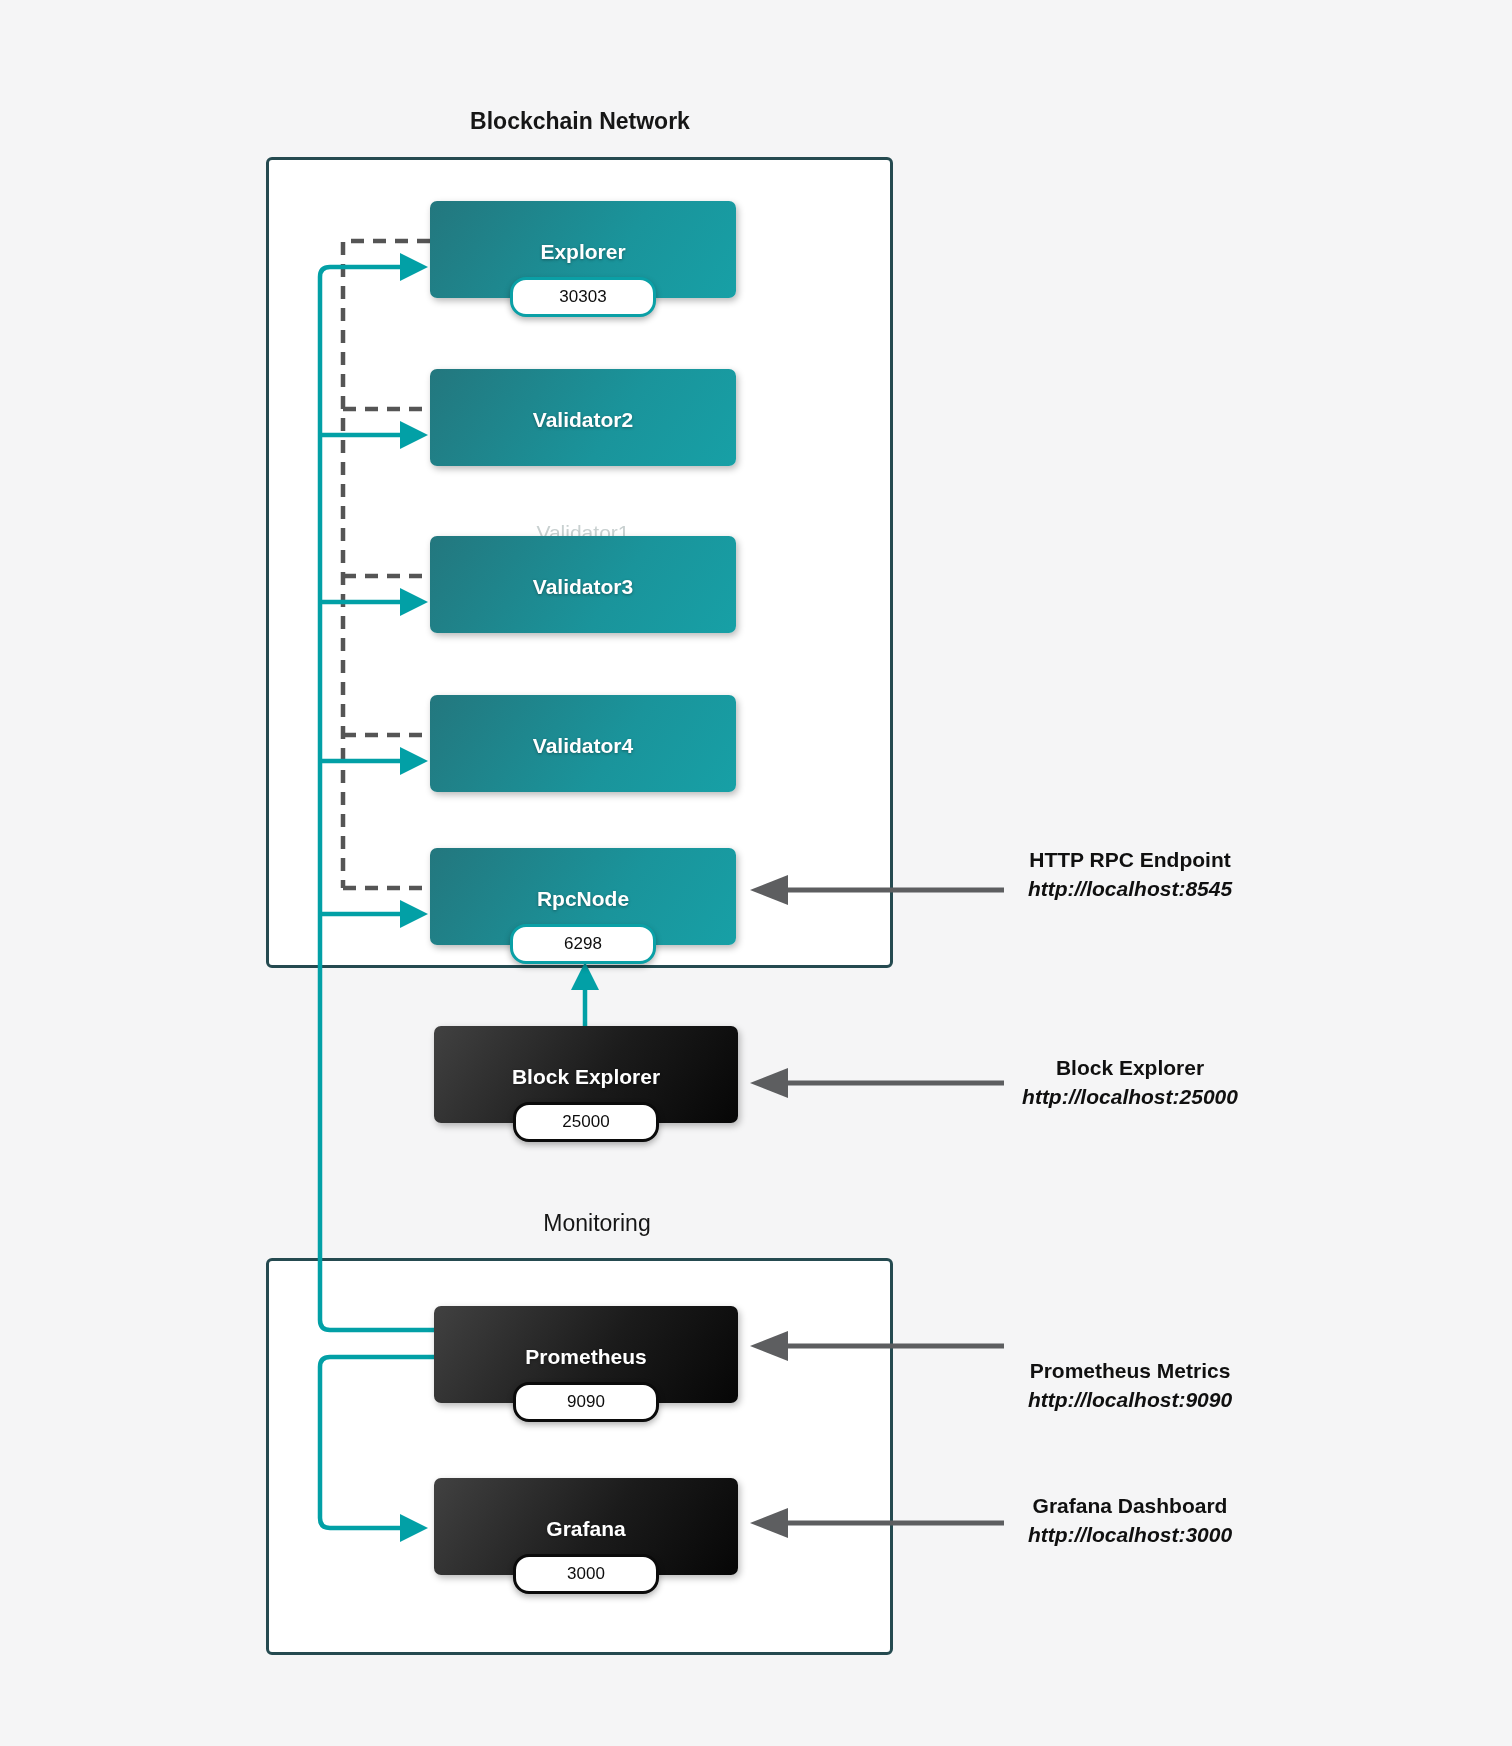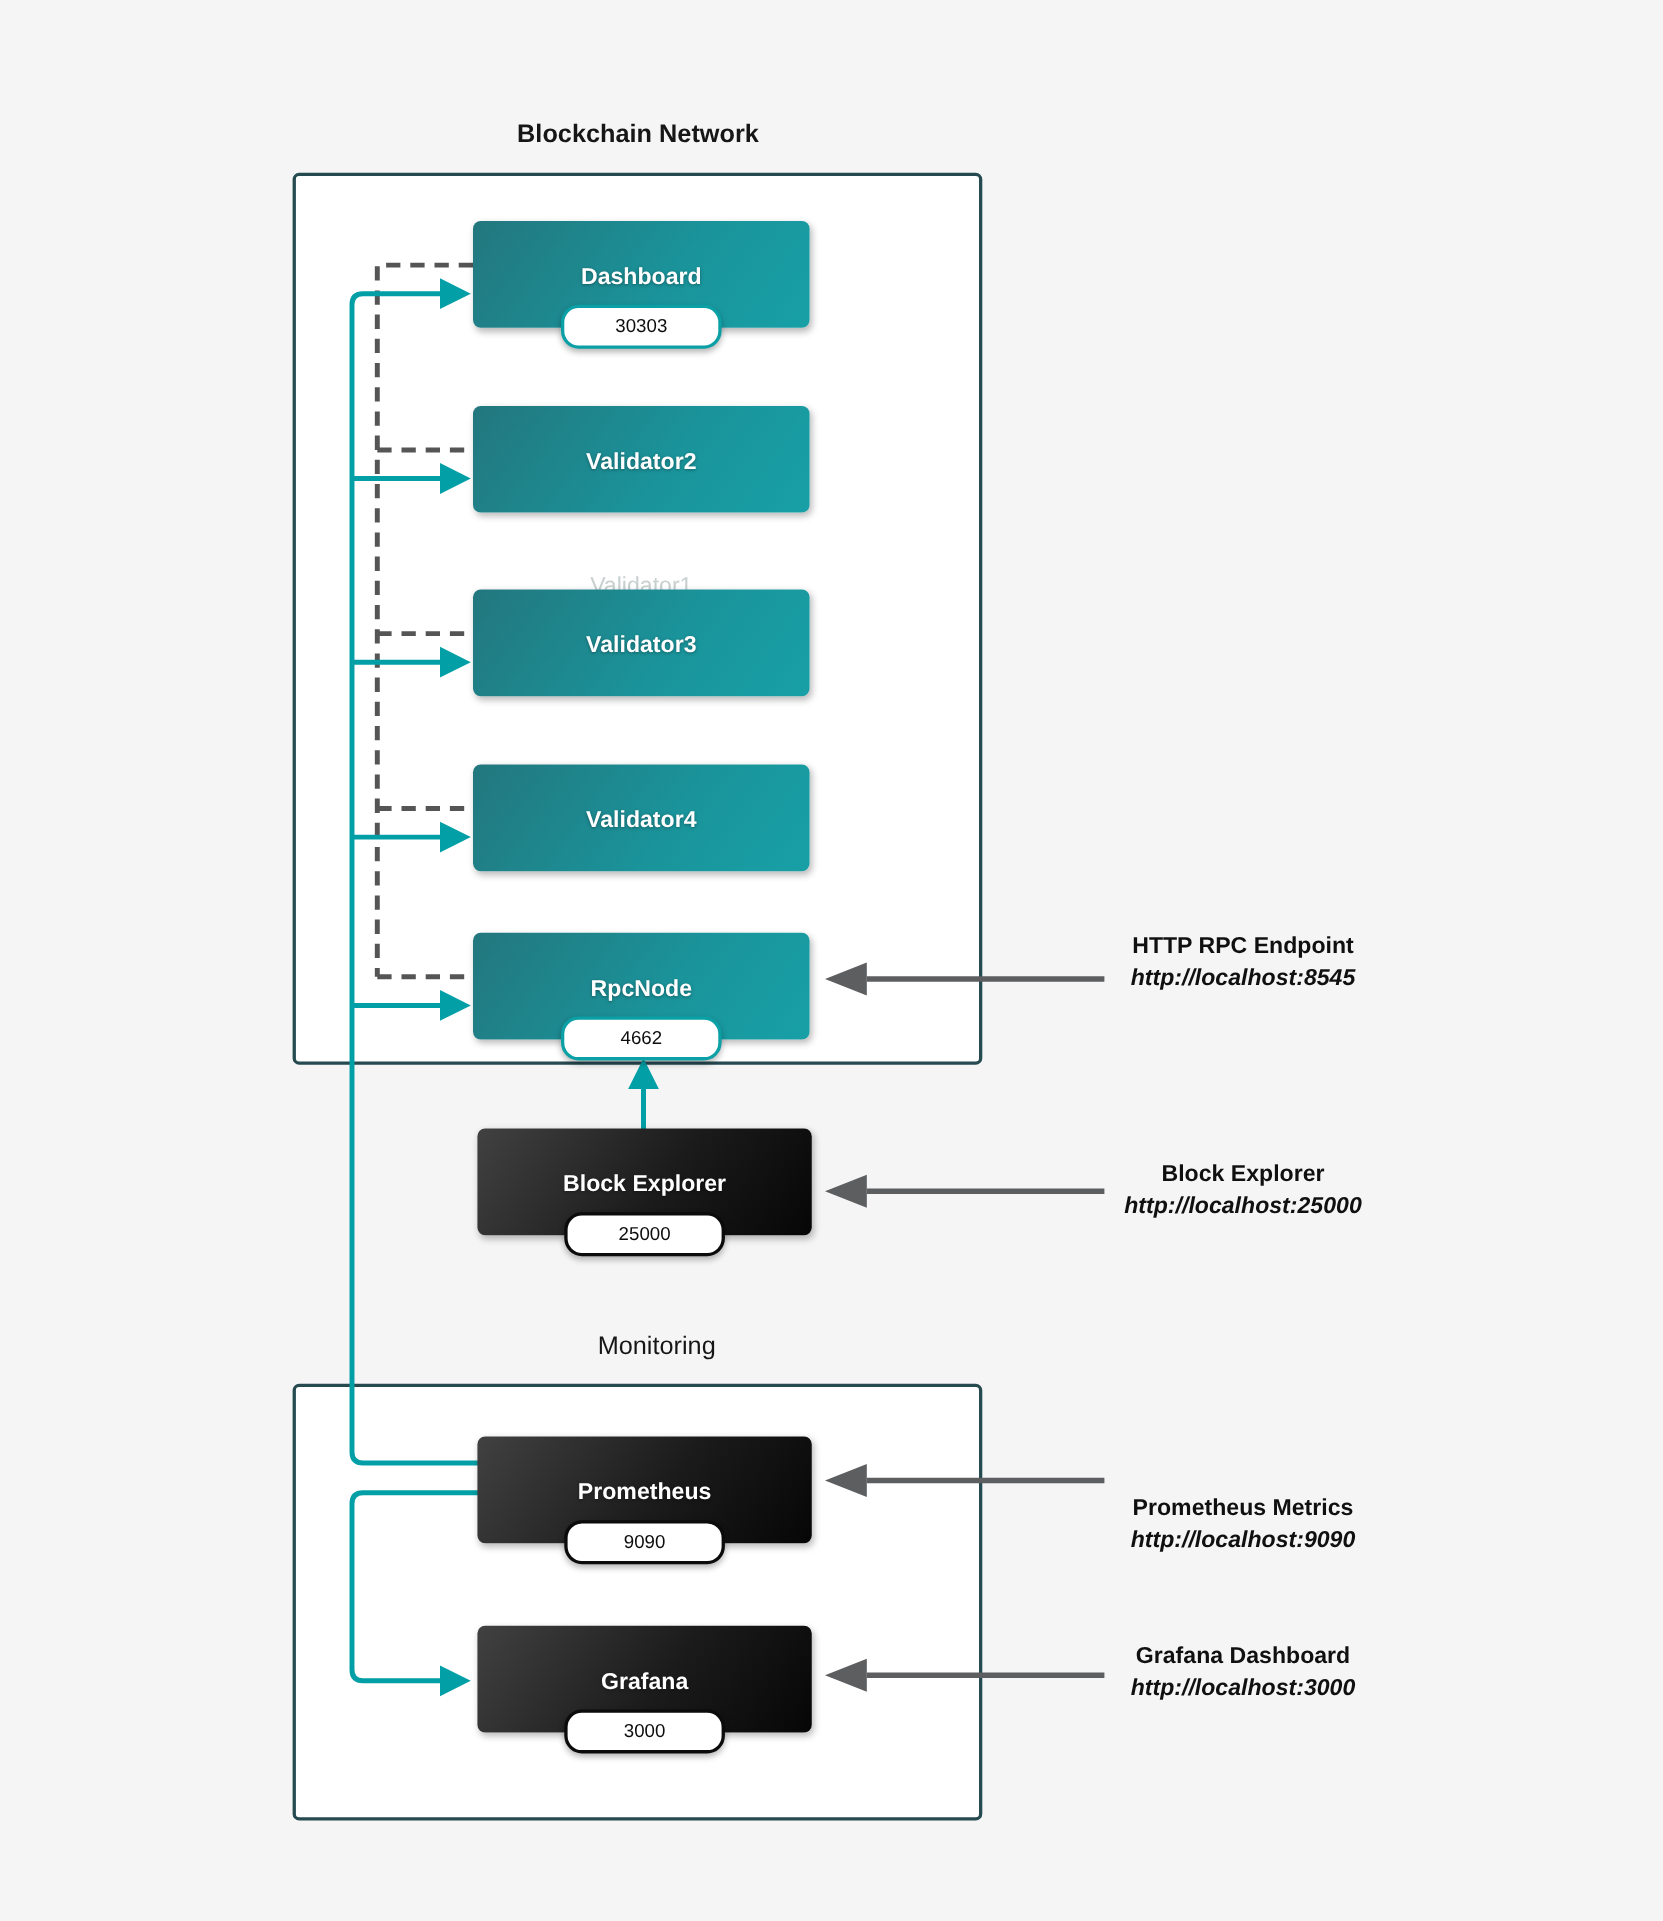--- a/index.html
+++ b/index.html
@@ -138,39 +138,39 @@
       <polygon points="750,890 788,875 788,905"></polygon>
       <polygon points="750,1083 788,1068 788,1098"></polygon>
       <polygon points="750,1346 788,1331 788,1361"></polygon>
       <polygon points="750,1523 788,1508 788,1538"></polygon>
     </g>
   </svg>
 
   <div class="occluded-label" style="top:521px;">Validator1</div>
 
   <div class="node node-teal" style="left:430px;top:201px;">
-    <span class="node-label">Dashboard</span>
+    <span class="node-label">Explorer</span>
     <span class="port-badge badge-teal">30303</span>
   </div>
 
   <div class="node node-teal" style="left:430px;top:369px;">
     <span class="node-label">Validator2</span>
   </div>
 
   <div class="node node-teal" style="left:430px;top:536px;">
     <span class="node-label">Validator3</span>
   </div>
 
   <div class="node node-teal" style="left:430px;top:695px;">
     <span class="node-label">Validator4</span>
   </div>
 
   <div class="node node-teal" style="left:430px;top:848px;">
     <span class="node-label">RpcNode</span>
-    <span class="port-badge badge-teal">4662</span>
+    <span class="port-badge badge-teal">6298</span>
   </div>
 
   <div class="node node-dark" style="left:434px;top:1026px;width:304px;">
     <span class="node-label">Block Explorer</span>
     <span class="port-badge badge-dark">25000</span>
   </div>
 
   <div class="node node-dark" style="left:434px;top:1306px;width:304px;">
     <span class="node-label">Prometheus</span>
     <span class="port-badge badge-dark">9090</span>

